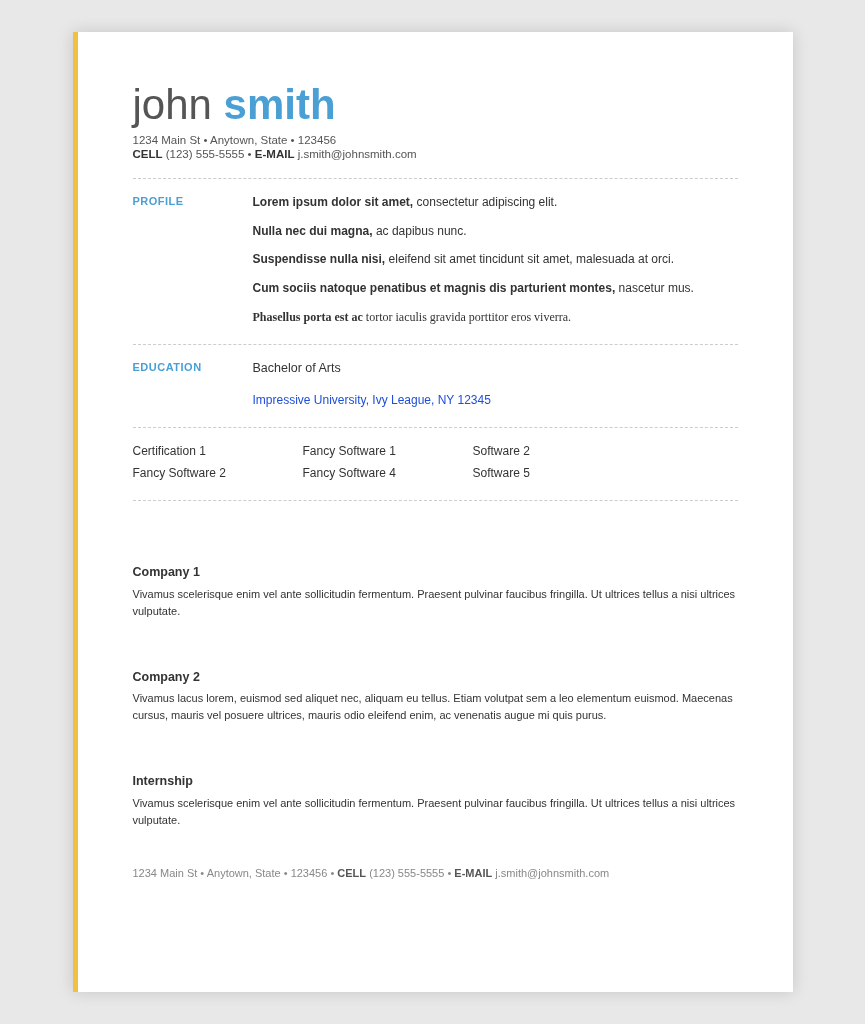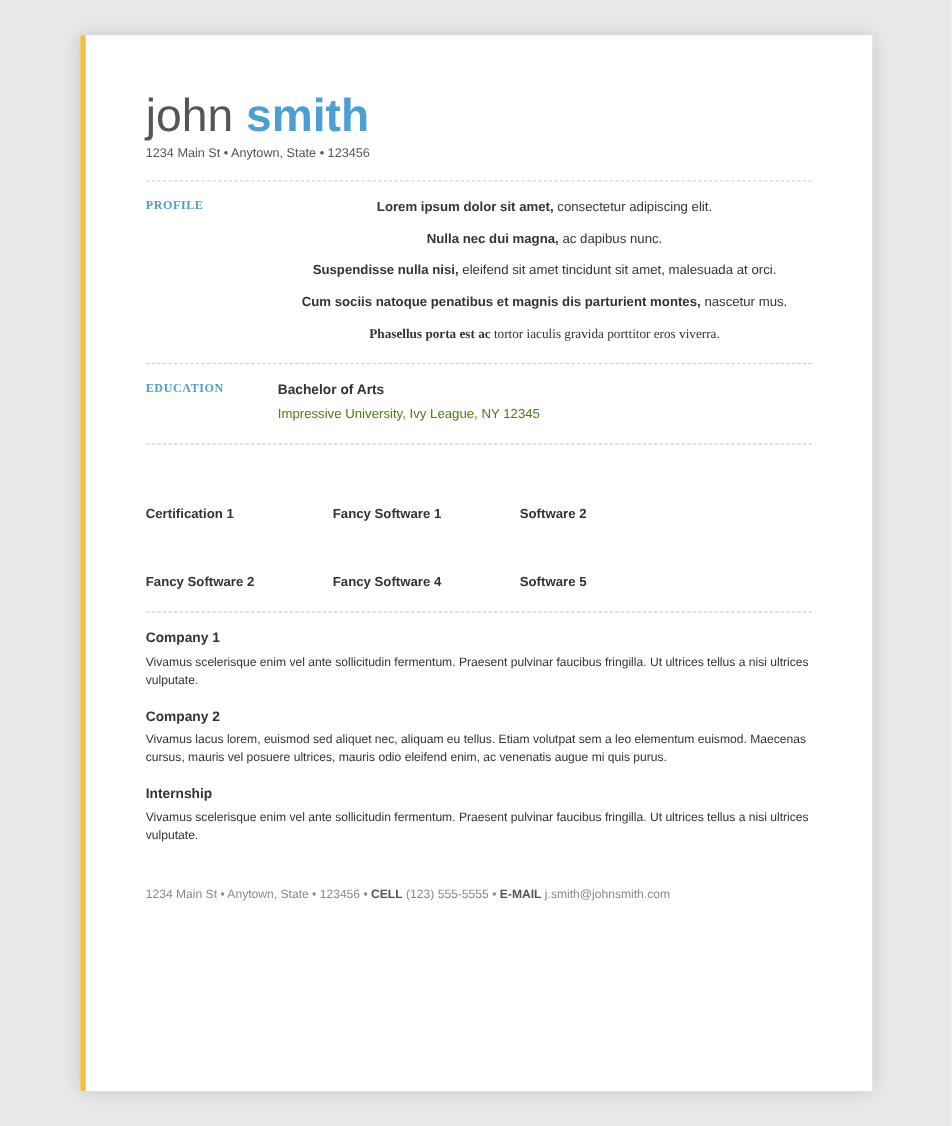--- a/index.html
+++ b/index.html
@@ -74,62 +74,60 @@
     }
     .section-label {
       width: 120px;
       min-width: 120px;
       font-size: 11px;
       font-weight: bold;
       color: #4a9fd4;
       letter-spacing: 0.5px;
       padding-top: 2px;
       text-transform: uppercase;
-      font-family: Liberation Serif, serif;
     }
     .section-content {
       flex: 1;
       font-size: 12px;
       color: #333333;
       line-height: 1.55;
     }
     
     .profile-item {
       margin-bottom: 10px;
-      text-align: center;
     }
     .profile-item:last-child {
       margin-bottom: 0;
       font-family: Liberation Serif, serif;
     }
     
     .edu-degree {
-      font-weight: bold;
+      font-weight: normal;
       font-size: 12.5px;
-      margin-bottom: 2px;
+      margin-bottom: 12px;
     }
     .edu-details {
       font-size: 12px;
-      color: #4d7c0f;
+      color: #1d4ed8;
     }
     
     .skills-grid {
       display: grid;
       grid-template-columns: 160px 160px 120px;
       gap: 3px 10px;
       font-size: 12px;
     }
     .skill-item {
-      font-weight: bold;
+      font-weight: normal;
       color: #333;
-      margin-top: 40px;
     }
     
     .exp-item {
       margin-bottom: 14px;
+      margin-top: 48px;
     }
     .exp-item:last-child {
       margin-bottom: 0;
     }
     .exp-company {
       font-weight: bold;
       font-size: 12.5px;
       margin-bottom: 3px;
     }
     .exp-desc {
@@ -158,20 +156,28 @@
 <div class="page-wrapper">
   <div class="resume">
 
     <div class="header">
       <div class="name-line">
         <span class="name-first">john</span>
         <span> </span>
         <span class="name-last">smith</span>
       </div>
       <div class="address-line">1234 Main St • Anytown, State • 123456</div>
+      <div class="contact-line">
+        <span class="label">CELL</span>
+        <span>(123) 555-5555</span>
+        <span> • </span>
+        <span class="label">E-MAIL</span>
+        <span> </span>
+        <span>j.smith@johnsmith.com</span>
+      </div>
     </div>
 
     <hr class="divider">
 
     <div class="section-row">
       <div class="section-label">PROFILE</div>
       <div class="section-content">
         <div class="profile-item">
           <span class="bi">Lorem ipsum dolor sit amet,</span>
           <span> consectetur adipiscing elit.</span>

